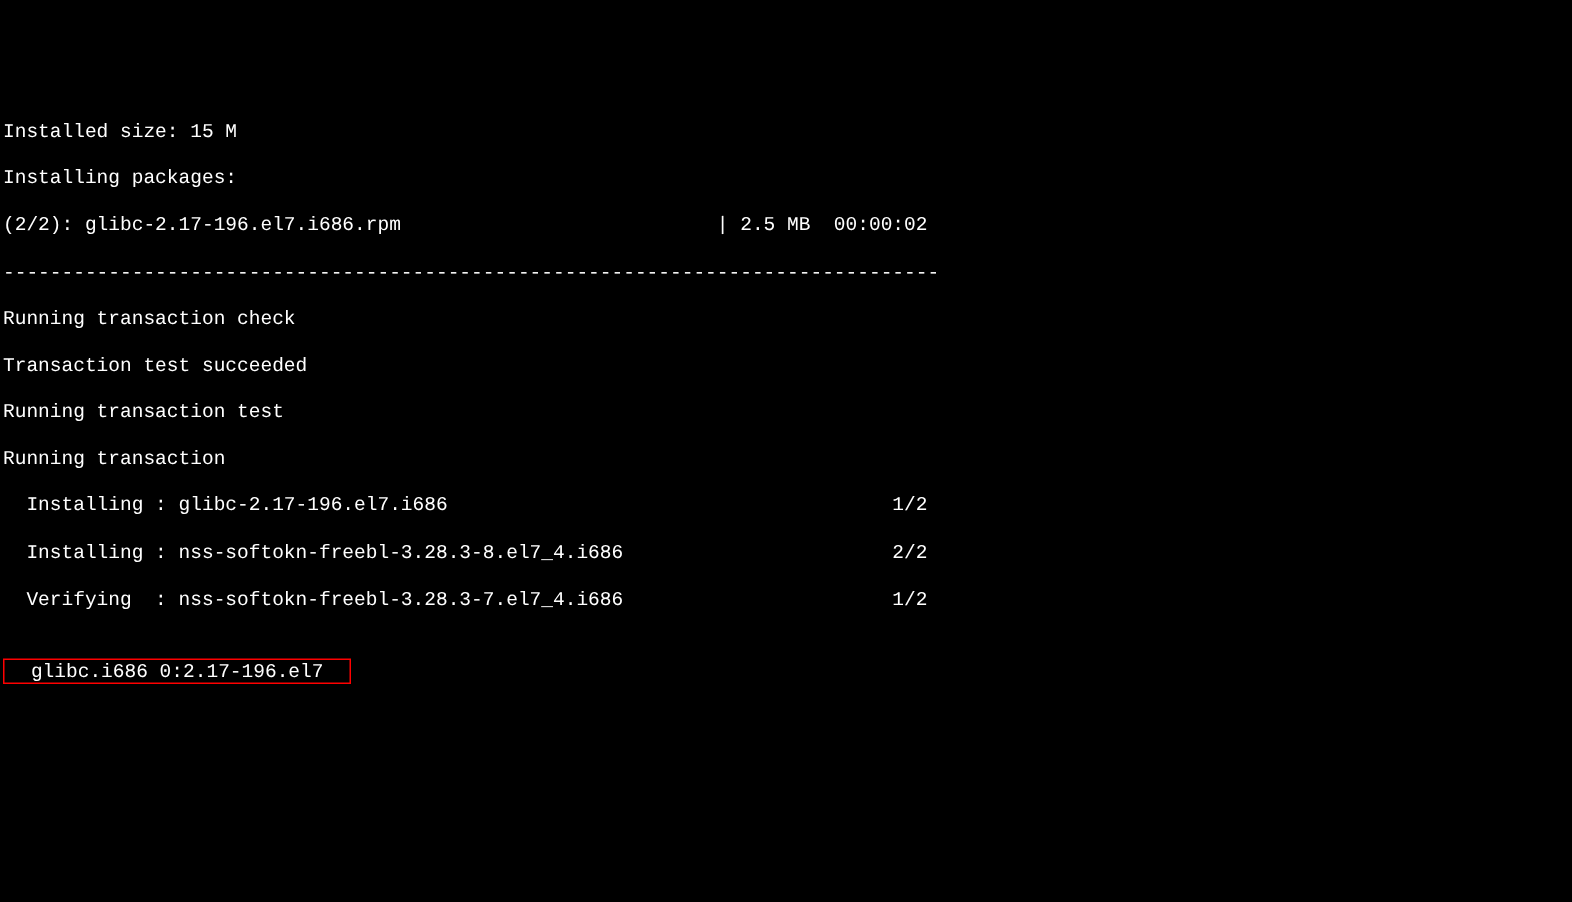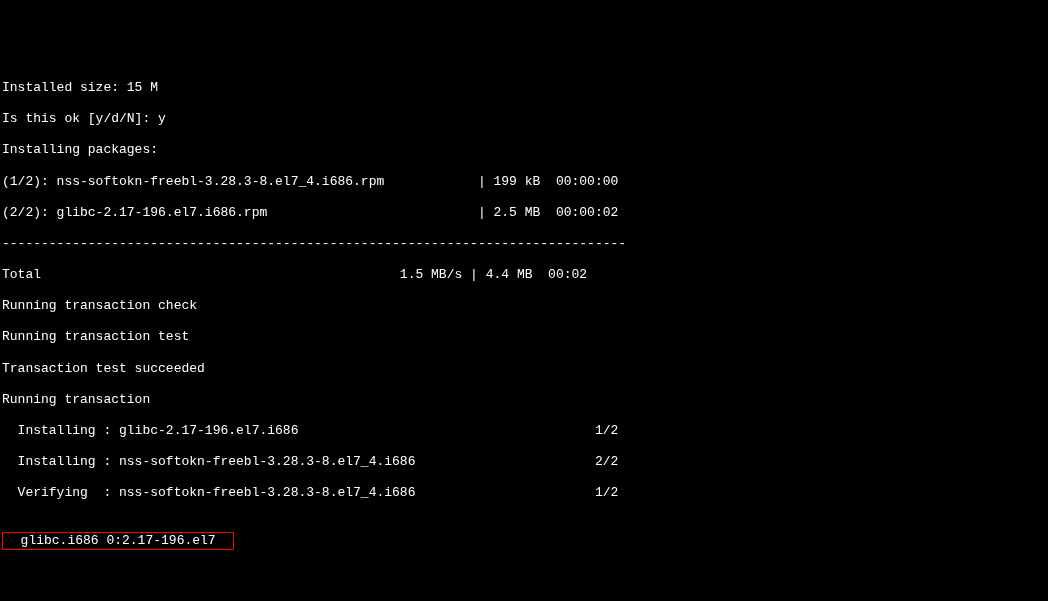--- a/index.html
+++ b/index.html
@@ -31,33 +31,30 @@
       display: inline-block;
     }
   </style>
 </head>
 <body>
 
 
 
 <div class="terminal">
 <div class="line">Installed size: 15 M</div>
-<div class="line">Is this ok [y/d/N]: y</div>
 <div class="line">Installing packages:</div>
-<div class="line">(1/2): nss-softokn-freebl-3.28.3-8.el7_4.i686.rpm            | 199 kB  00:00:00</div>
 <div class="line">(2/2): glibc-2.17-196.el7.i686.rpm                           | 2.5 MB  00:00:02</div>
 <div class="line">--------------------------------------------------------------------------------</div>
-<div class="line">Total                                              1.5 MB/s | 4.4 MB  00:02</div>
 <div class="line">Running transaction check</div>
+<div class="line">Transaction test succeeded</div>
 <div class="line">Running transaction test</div>
-<div class="line">Transaction test succeeded</div>
 <div class="line">Running transaction</div>
 <div class="line">  Installing : glibc-2.17-196.el7.i686                                      1/2</div>
 <div class="line">  Installing : nss-softokn-freebl-3.28.3-8.el7_4.i686                       2/2</div>
-<div class="line">  Verifying  : nss-softokn-freebl-3.28.3-8.el7_4.i686                       1/2</div>
+<div class="line">  Verifying  : nss-softokn-freebl-3.28.3-7.el7_4.i686                       1/2</div>
 <div class="line"></div>
 <div class="line"><span class="highlight-box">  glibc.i686 0:2.17-196.el7  </span></div>
 <div class="line"></div>
 
 
 <div class="line"></div>
 
 
 
 

